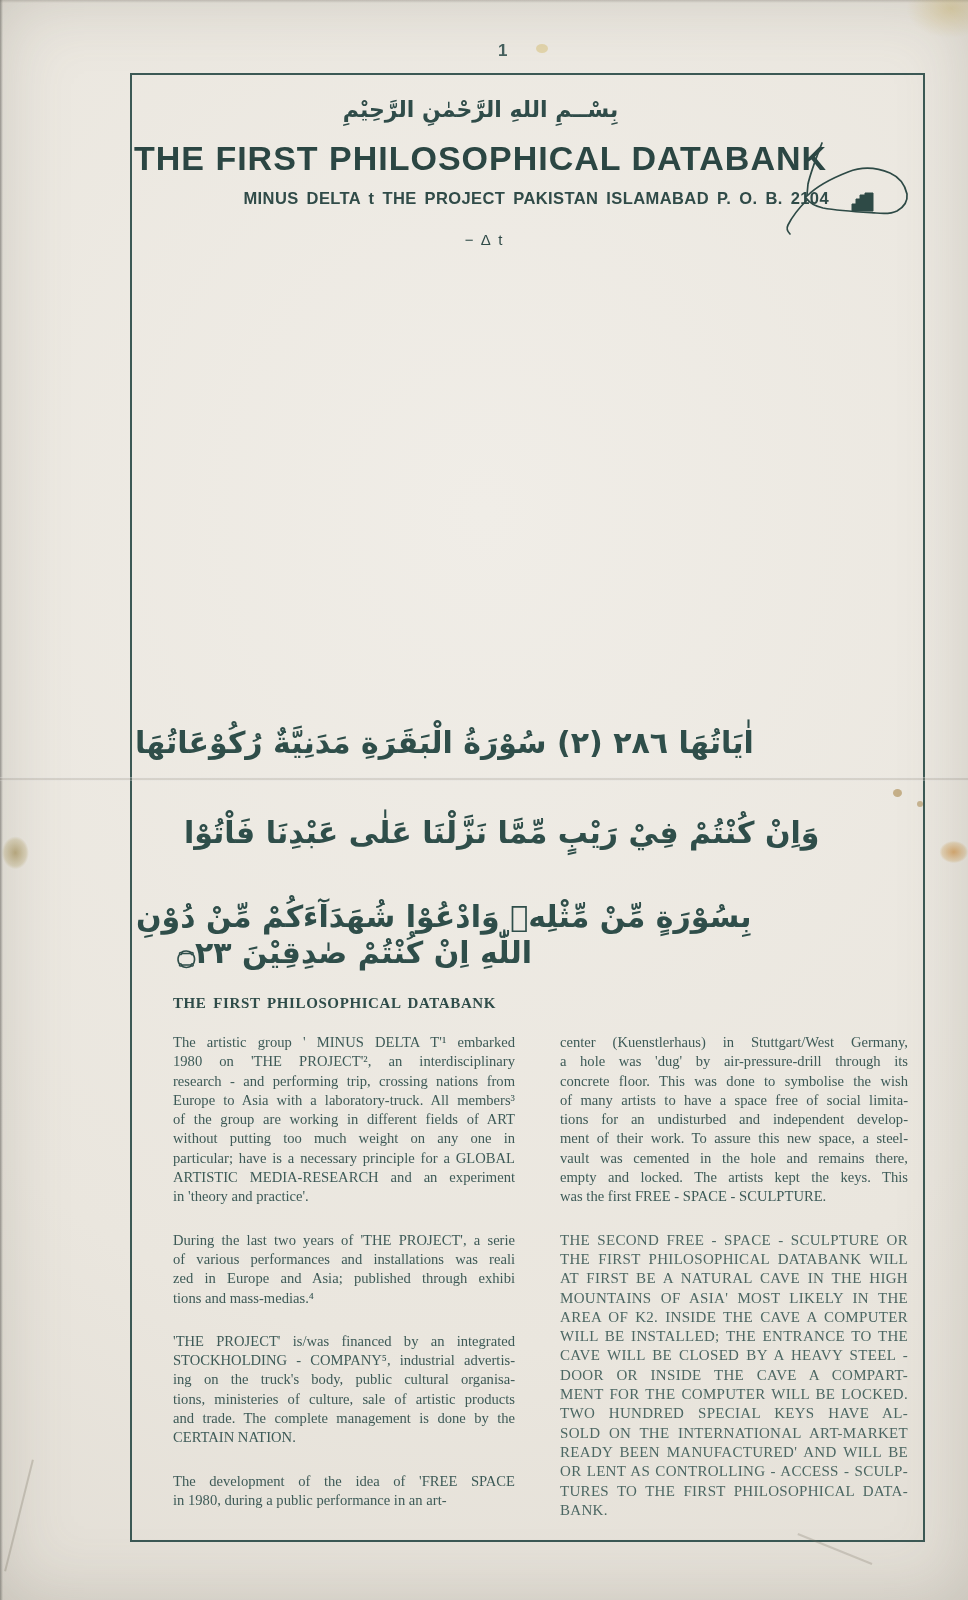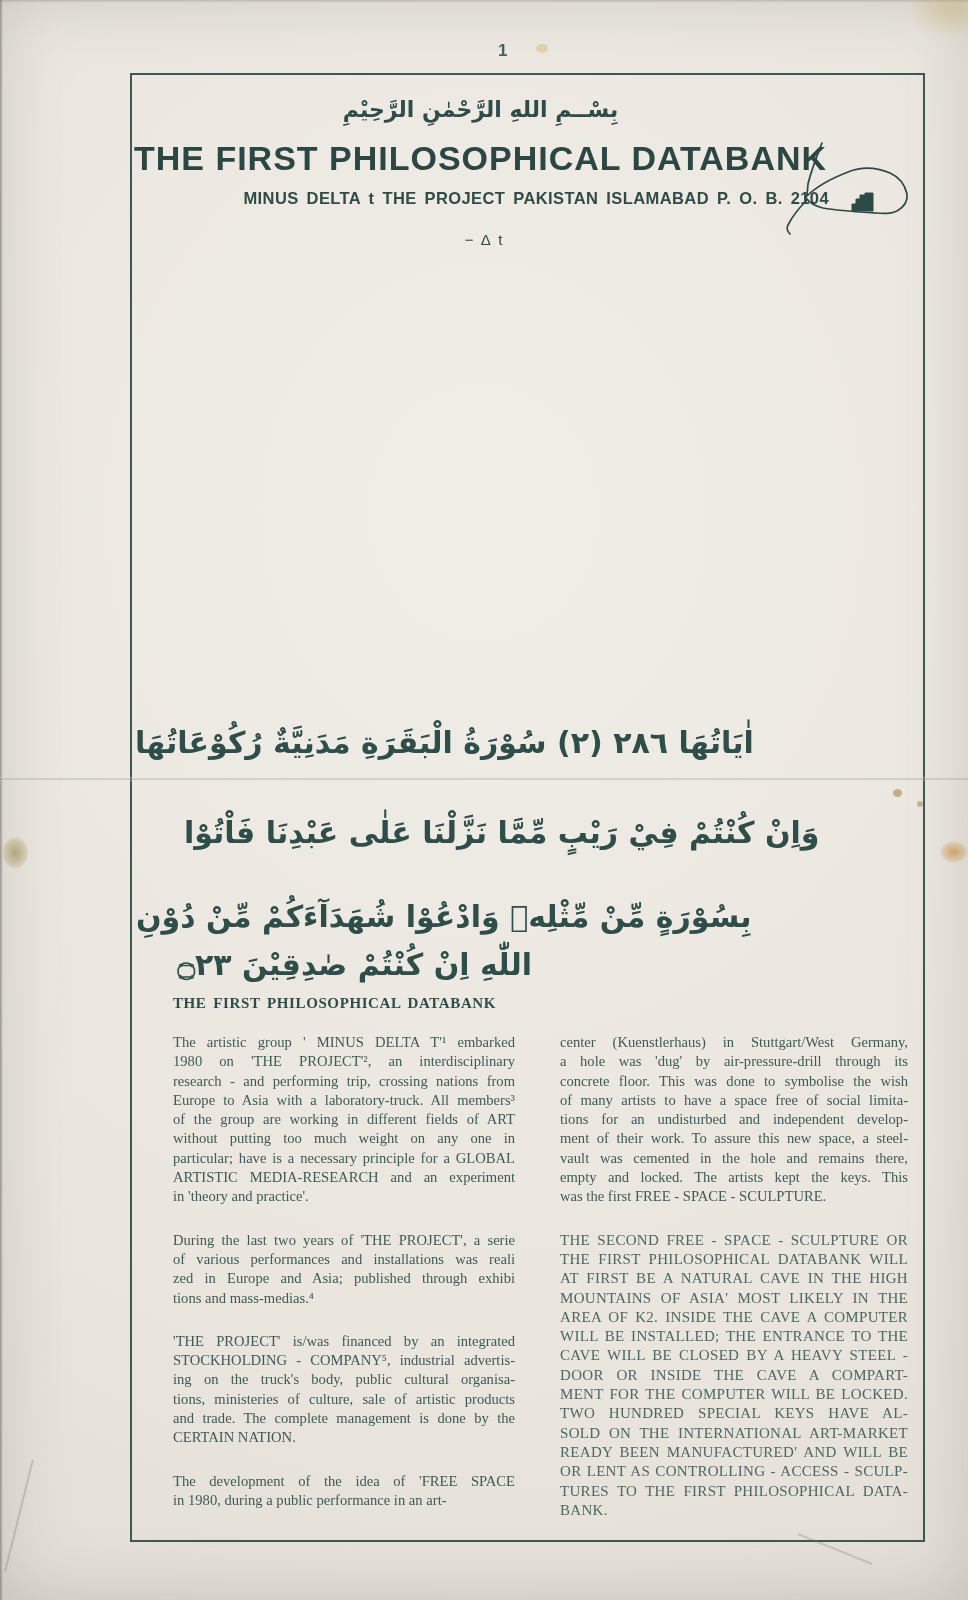--- a/index.html
+++ b/index.html
@@ -30,21 +30,21 @@
   .delta{top:156px;font-family:"Liberation Sans",sans-serif;font-size:15px;letter-spacing:2px;color:#304b48;}
 
   .sketch{position:absolute;left:613px;top:48px;width:172px;height:142px;}
 
   
   .qline{position:absolute;direction:rtl;font-family:"DejaVu Sans",sans-serif;
          font-weight:bold;font-size:30px;color:#2f4e4a;white-space:nowrap;}
   .q0{left:3px;top:650px;}
   .q1{left:4px;top:740px;margin-left:48px;}
   .q2{left:4px;top:824px;}
-  .q3{left:60px;top:860px;width:340px;text-align:right;margin-top:12px;}
+  .q3{left:60px;top:860px;width:340px;text-align:right;}
 
   
   .sect-heading{position:absolute;left:41px;top:920px;
         font-size:15px;font-weight:bold;letter-spacing:.6px;word-spacing:2.5px;color:#2f4c49;}
   .col{position:absolute;top:958px;font-size:14.6px;line-height:19.3px;color:#3d5a57;}
   .col-left{left:41px;width:342px;}
   .col-right{left:428px;width:348px;}
   .para{margin:0 0 24px 0;}
   .jline{text-align:justify;text-align-last:justify;}
   .jline.lastline{text-align-last:left;}

